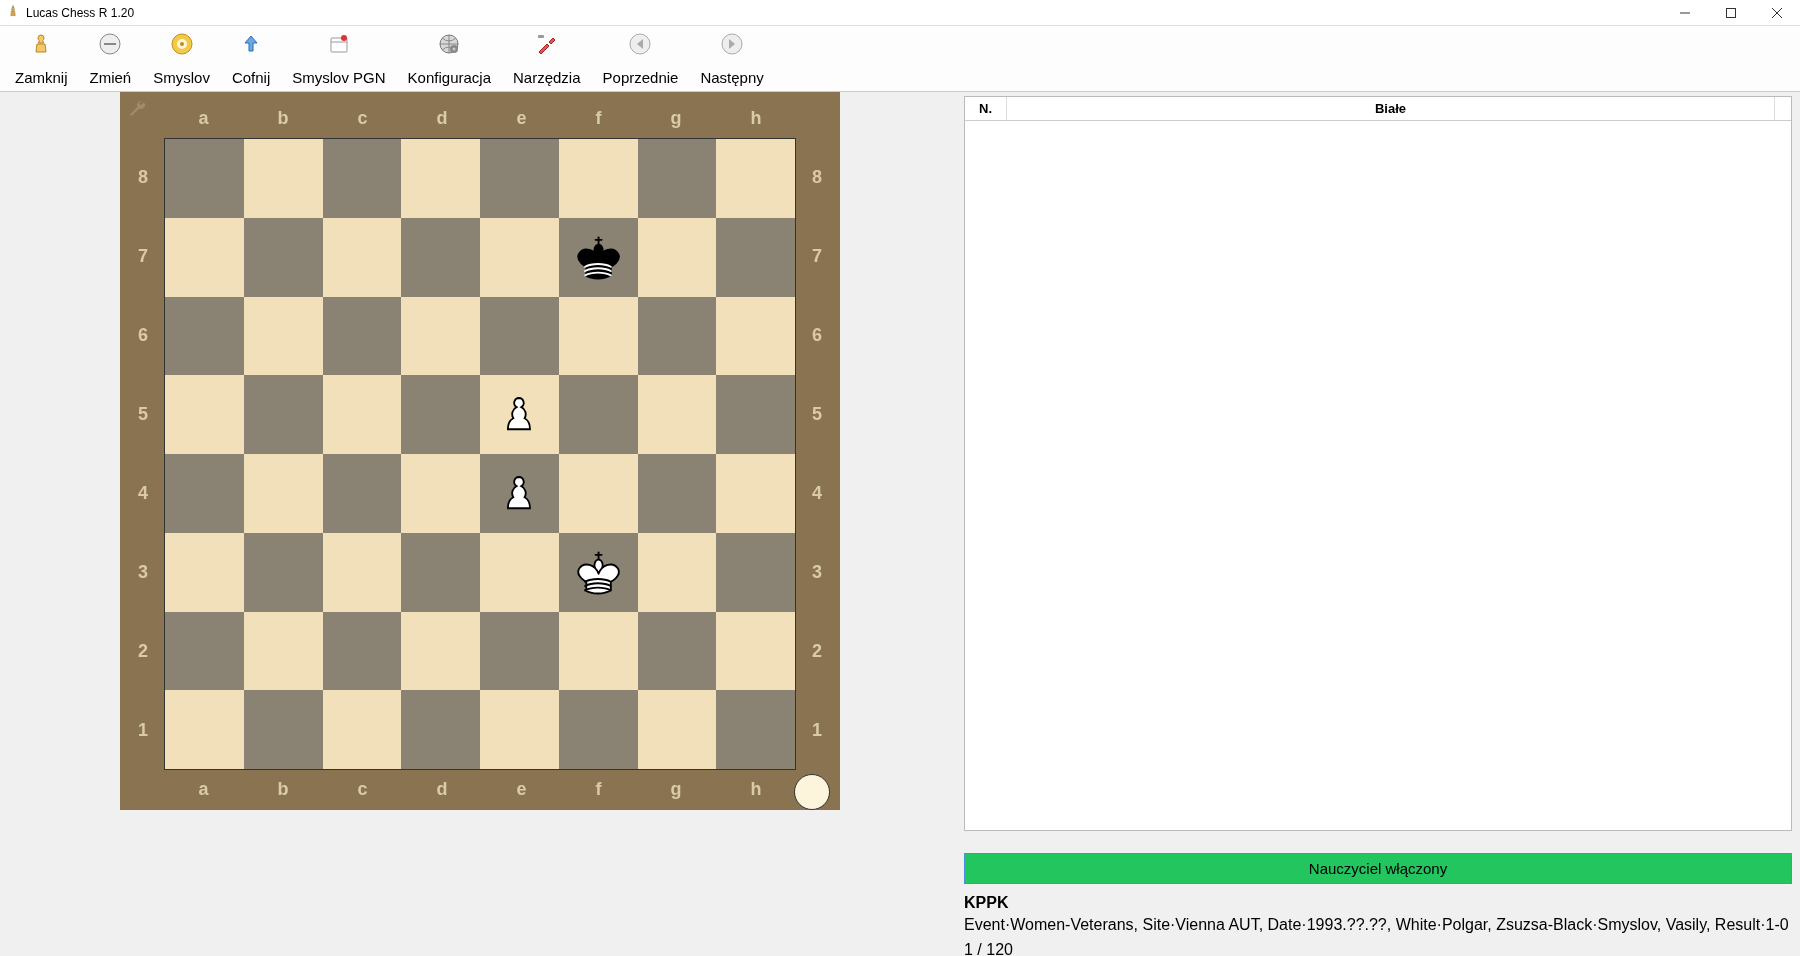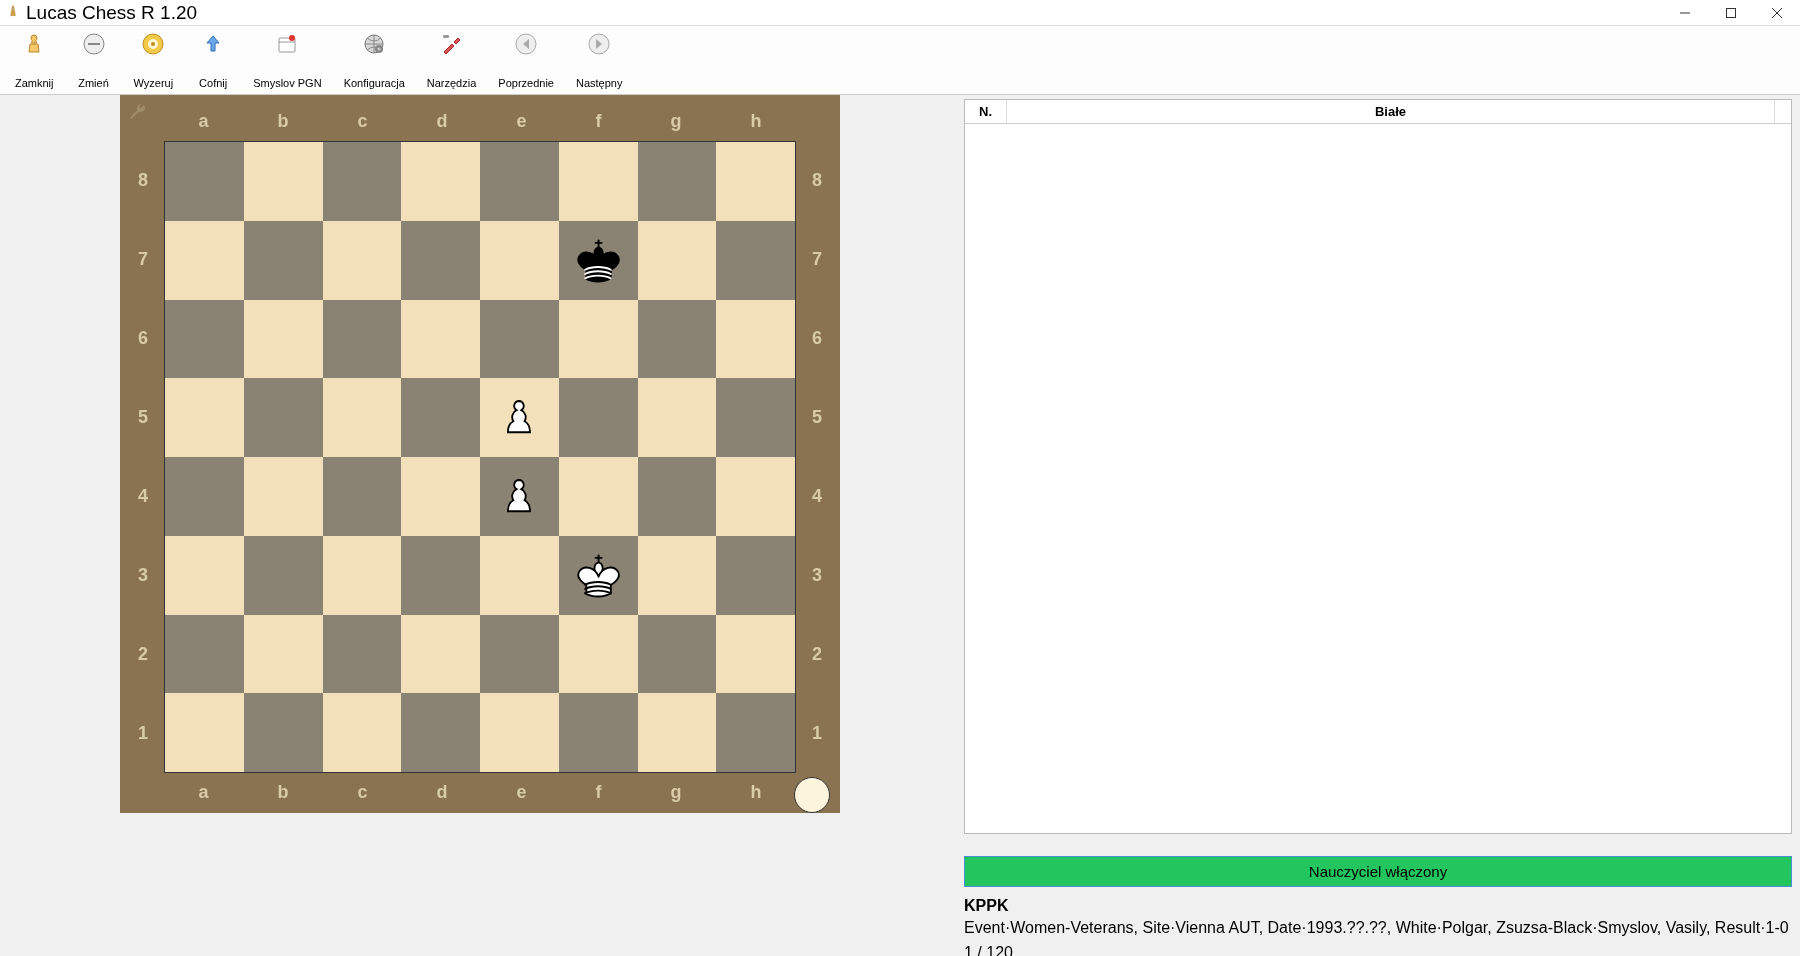--- a/index.html
+++ b/index.html
@@ -1,29 +1,29 @@
 <!DOCTYPE html>
 <html><head>
 <meta charset="utf-8">
 <style>
 * { box-sizing: border-box; margin: 0; padding: 0; }
 body { font-family: "Segoe UI", Tahoma, sans-serif; font-size: 13px; background: #fff; color: #000; overflow: hidden; }
 
 
 .titlebar { height: 25px; display: flex; align-items: center; justify-content: space-between; padding: 0 0 0 6px; background: #fff; }
 .titlebar-left { display: flex; align-items: center; gap: 6px; }
-.titlebar-title { font-size: 19px; }
+.titlebar-title { font-size: 12px; }
 .titlebar-controls { display: flex; }
 .titlebar-btn { width: 46px; height: 25px; display: flex; align-items: center; justify-content: center; font-size: 14px; cursor: default; }
 
 
 .toolbar { border-top: 1px solid #ddd; border-bottom: 1px solid #ccc; background: #fdfdfd; display: flex; padding: 2px 4px; }
 .tool-btn { display: flex; flex-direction: column; align-items: center; justify-content: center; padding: 2px 10px; border: 1px solid transparent; border-radius: 3px; cursor: default; min-width: 58px; }
 .tool-icon { width: 26px; height: 26px; display: flex; align-items: center; justify-content: center; }
-.tool-label { font-size: 11px; margin-top: 20px; }
+.tool-label { font-size: 15px; margin-top: 12px; }
 
 
 .main { display: flex; height: calc(956px - 25px - 58px); background: #f0f0f0; }
 .board-pane { flex: 0 0 960px; display: flex; justify-content: center; align-items: flex-start; padding-top: 0; }
 .side-pane { flex: 1; padding: 4px 8px 4px 4px; display: flex; flex-direction: column; }
 
 
 .board-outer { width: 720px; height: 718px; background: #8a7350; position: relative; margin-top: 0; }
 .wrench-corner { position: absolute; top: 6px; left: 6px; opacity: 0.5; }
 .board-grid { position: absolute; top: 46px; left: 44px; width: 632px; height: 632px; display: grid; grid-template-columns: repeat(8,1fr); grid-template-rows: repeat(8,1fr); border: 1px solid #333; }
@@ -109,21 +109,21 @@
     <span class="tool-label">Zmień</span>
   </div>
   <div class="tool-btn">
     <span class="tool-icon">
         <svg viewBox="0 0 24 24" width="24" height="24">
           <circle cx="12" cy="12" r="10" fill="#f3c94a" stroke="#c28e1a"></circle>
           <circle cx="12" cy="12" r="5" fill="#fff6d6"></circle>
           <circle cx="12" cy="12" r="2" fill="#c28e1a"></circle>
         </svg>
       </span>
-    <span class="tool-label">Wyzeruj</span>
+    <span class="tool-label">Smyslov</span>
   </div>
   <div class="tool-btn">
     <span class="tool-icon">
         <svg viewBox="0 0 24 24" width="24" height="24">
           <path d="M12 4l6 7h-4v8h-4v-8H6l6-7z" fill="#6aa8e8" stroke="#2b6db3"></path>
         </svg>
       </span>
     <span class="tool-label">Cofnij</span>
   </div>
   <div class="tool-btn">

